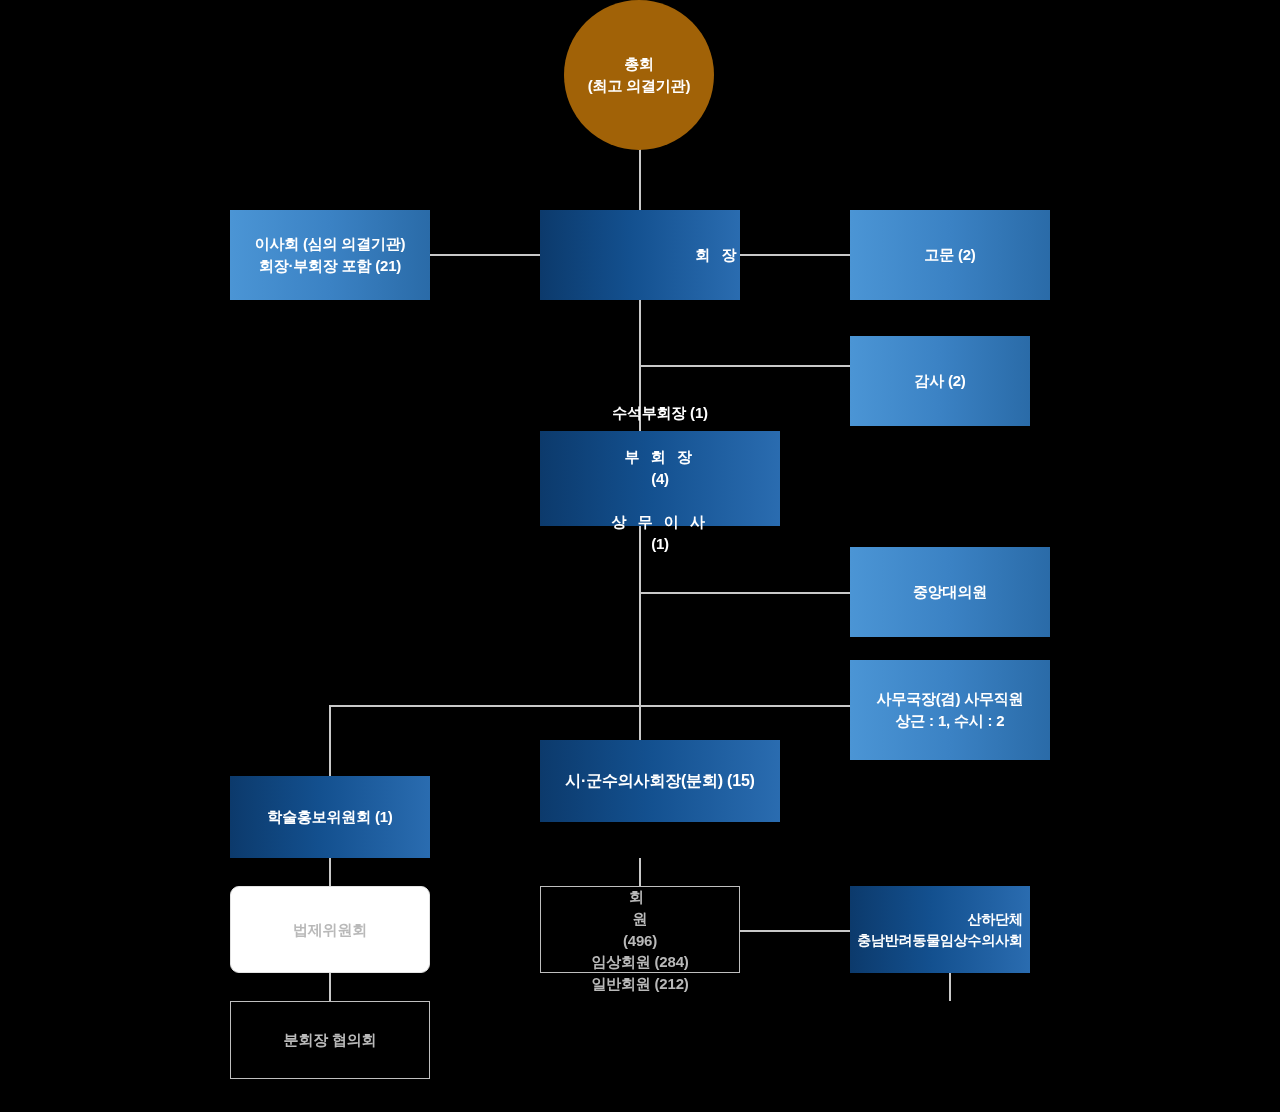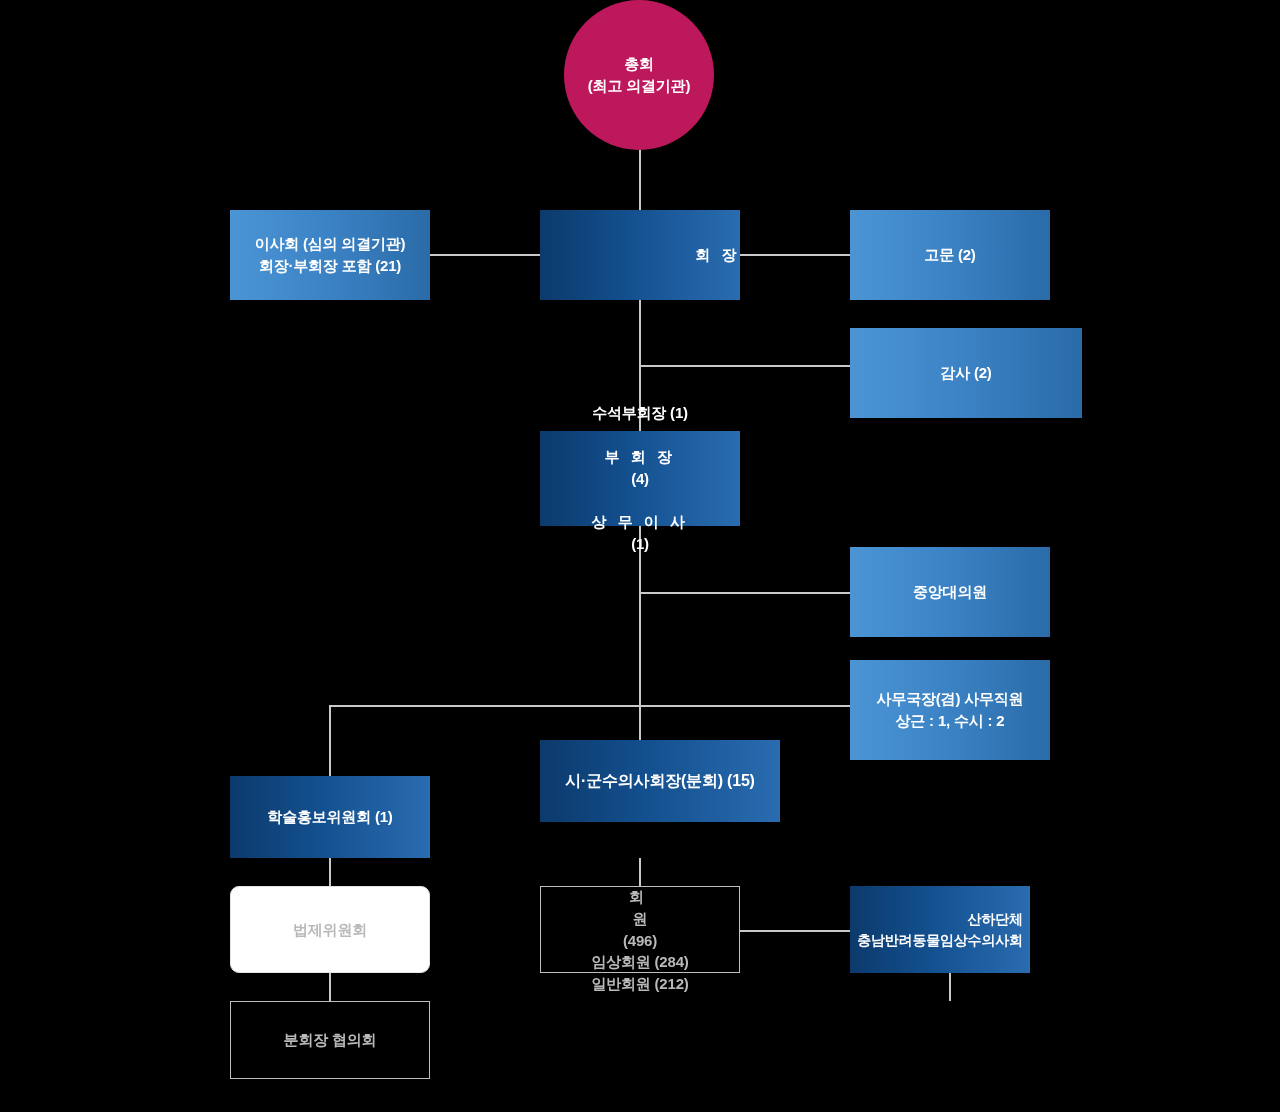--- a/index.html
+++ b/index.html
@@ -39,21 +39,21 @@
     font-size: 15px;
     font-weight: bold;
     line-height: 1.45;
     letter-spacing: -0.2px;
     white-space: pre-line;
   }
 
   
   .node.circle {
     border-radius: 50%;
-    background: #be185d;
+    background: #a16207;
     font-size: 15px;
   }
 
   
   .node.dark {
     background: linear-gradient(to right, #0c3a6c 0%, #13508f 45%, #2a6cb0 100%);
   }
 
   
   .node.light {
@@ -115,23 +115,23 @@
 
   <div class="node light" style="left:230px; top:210px; width:200px; height:90px;">이사회 (심의 의결기관)
 회장·부회장 포함 (21)</div>
 
   <div class="node dark" style="left:540px; top:210px; width:200px; height:90px;justify-content:flex-end;">
     <span class="spaced">회 장</span>
   </div>
 
   <div class="node light" style="left:850px; top:210px; width:200px; height:90px;">고문 (2)</div>
 
-  <div class="node light" style="left:850px; top:328px; width:232px; height:90px;">감사 (2)</div>
+  <div class="node light" style="left:850px; top:336px; width:180px; height:90px;">감사 (2)</div>
 
-  <div class="node dark" style="left:540px; top:431px; width:200px; height:95px; flex-direction:column;">
+  <div class="node dark" style="left:540px; top:431px; width:240px; height:95px; flex-direction:column;">
     <div>수석부회장 (1)</div>
     <div>
       <span class="spaced">부 회 장</span>
       <span>(4)</span>
     </div>
     <div>
       <span class="spaced">상 무 이 사</span>
       <span>(1)</span>
     </div>
   </div>

